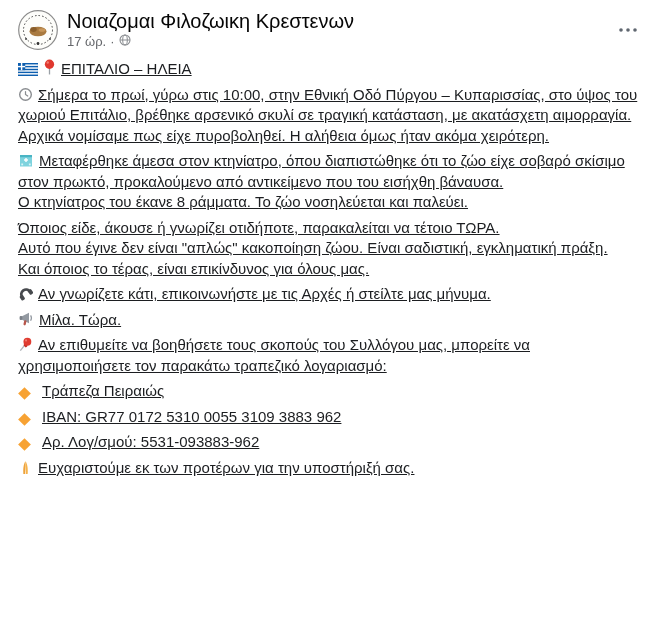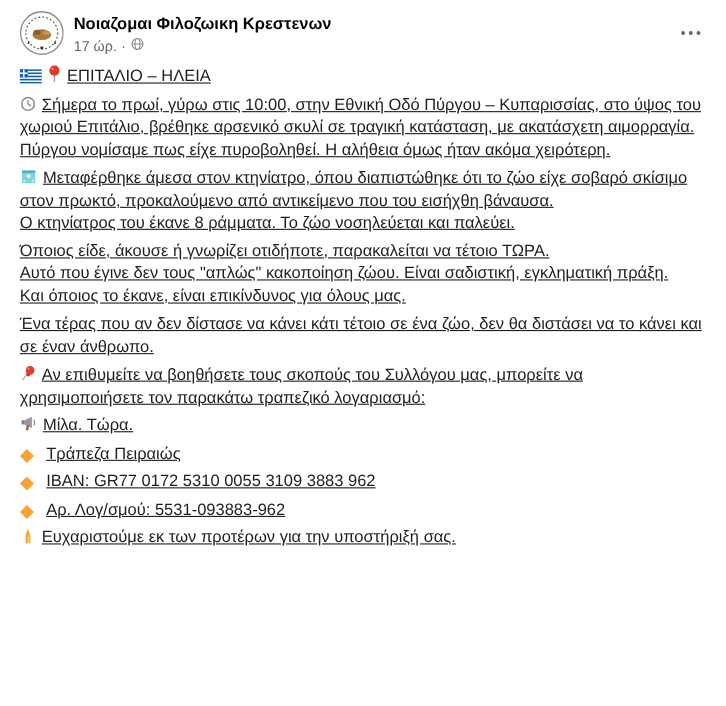--- a/index.html
+++ b/index.html
@@ -6,21 +6,21 @@
   body{
     width:660px;height:642px;overflow:hidden;background:#ffffff;
     font-family:"Liberation Sans","DejaVu Sans",sans-serif;
     -webkit-font-smoothing:antialiased;
   }
   .post{position:relative;padding:10px 16px 0 18px;}
   
   .header{display:flex;gap:9px;margin-bottom:9px;}
   .avatar{width:40px;height:40px;flex:0 0 40px;border-radius:50%;cursor:pointer;}
   .hmeta{padding-top:2px;}
-  .page-name{font-size:15px;font-weight:700;color:#050505;line-height:19px;cursor:pointer;}
+  .page-name{font-size:20px;font-weight:400;color:#050505;line-height:19px;cursor:pointer;}
   .meta-row{display:flex;align-items:flex-start;gap:4px;margin-top:3px;font-size:13px;color:#65676b;line-height:16px;}
   .meta-row .dot{color:#65676b;}
   .more-btn{position:absolute;right:18px;top:20px;width:28px;height:20px;display:flex;align-items:center;justify-content:center;cursor:pointer;background:none;border:none;padding:0;}
   
   .body-text{font-size:15px;line-height:20.5px;color:#1c1e21;}
   .para{margin:0 0 5px 0;text-decoration:underline;}
   .pline{min-height:20.5px;word-wrap:break-word;}
   .icon{display:inline-block;vertical-align:-2px;margin-right:5px;line-height:0;}
   .icon svg{display:block;}
   .shape-diamond{width:9px;height:9px;background:#f7a233;transform:rotate(45deg);margin:0 8px 0 2px;vertical-align:0px;}
@@ -83,56 +83,64 @@
               <rect x="6.3" y="8" width="1.4" height="8.5" fill="#9aa0a6"></rect>
               <circle cx="7" cy="5.5" r="5" fill="#e0382e"></circle>
               <circle cx="5.1" cy="3.7" r="1.3" fill="#f07c70"></circle>
             </svg></span>ΕΠΙΤΑΛΙΟ – ΗΛΕΙΑ</div>
       </div>
       <div class="para">
         <div class="pline"><span class="icon"><svg width="15" height="15" viewBox="0 0 16 16">
               <circle cx="8" cy="8" r="6.2" fill="none" stroke="#8a8d91" stroke-width="1.5"></circle>
               <path d="M8 4.8 V8 l2.4 1.6" fill="none" stroke="#8a8d91" stroke-width="1.3" stroke-linecap="round"></path>
             </svg></span>Σήμερα το πρωί, γύρω στις 10:00, στην Εθνική Οδό Πύργου – Κυπαρισσίας, στο ύψος του χωριού Επιτάλιο, βρέθηκε αρσενικό σκυλί σε τραγική κατάσταση, με ακατάσχετη αιμορραγία.</div>
-        <div class="pline">Πύργου νομίσαμε πως είχε πυροβοληθεί. Η αλήθεια όμως ήταν ακόμα χειρότερη.</div>
+        <div class="pline">Αρχικά νομίσαμε πως είχε πυροβοληθεί. Η αλήθεια όμως ήταν ακόμα χειρότερη.</div>
       </div>
       <div class="para">
         <div class="pline"><span class="icon"><svg width="16" height="16" viewBox="0 0 16 16">
               <rect x="2" y="3" width="12" height="11.5" fill="#7ed3de"></rect>
               <rect x="2" y="3" width="12" height="2.2" fill="#49b4c4"></rect>
               <rect x="7.3" y="6" width="1.4" height="4" fill="#fff"></rect>
               <rect x="6" y="7.3" width="4" height="1.4" fill="#fff"></rect>
               <rect x="3.3" y="11.5" width="1.8" height="1.8" fill="#d9f4f7"></rect>
               <rect x="10.9" y="11.5" width="1.8" height="1.8" fill="#d9f4f7"></rect>
             </svg></span>Μεταφέρθηκε άμεσα στον κτηνίατρο, όπου διαπιστώθηκε ότι το ζώο είχε σοβαρό σκίσιμο στον πρωκτό, προκαλούμενο από αντικείμενο που του εισήχθη βάναυσα.</div>
         <div class="pline">Ο κτηνίατρος του έκανε 8 ράμματα. Το ζώο νοσηλεύεται και παλεύει.</div>
       </div>
       <div class="para">
         <div class="pline">Όποιος είδε, άκουσε ή γνωρίζει οτιδήποτε, παρακαλείται να τέτοιο ΤΩΡΑ.</div>
-        <div class="pline">Αυτό που έγινε δεν τους "απλώς" κακοποίηση ζώου. Είναι σαδιστική, εγκληματική πράξη.</div>
-        <div class="pline">Και όποιος το έκανε, είναι επικίνδυνος για όλους μας.</div>
+        <div class="pline">Αυτό που έγινε δεν είναι "απλώς" κακοποίηση ζώου. Είναι σαδιστική, εγκληματική πράξη.</div>
+        <div class="pline">Και όποιος το τέρας, είναι επικίνδυνος για όλους μας.</div>
       </div>
       <div class="para">
-        <div class="pline">Ένα τέρας που αν δεν δίστασε να κάνει κάτι τέτοιο σε ένα ζώο, δεν θα διστάσει να το κάνει και σε έναν άνθρωπο.</div>
+        <div class="pline"><span class="icon"><svg width="15" height="15" viewBox="0 0 16 16">
+              <g fill="#474a4e" transform="rotate(-35 8 8)">
+                <rect x="0.5" y="7" width="4.2" height="5.5" rx="1.3"></rect>
+                <rect x="11.3" y="7" width="4.2" height="5.5" rx="1.3"></rect>
+                <path d="M1.5 9 a6.5 6.5 0 0 1 13 0 l-3 0 a3.5 3.5 0 0 0 -7 0 z"></path>
+              </g>
+            </svg></span>Αν γνωρίζετε κάτι, επικοινωνήστε με τις Αρχές ή στείλτε μας μήνυμα.</div>
+      </div>
+      <div class="para">
+      </div>
+      <div class="para">
+        <div class="pline"><span class="icon"><svg width="16" height="16" viewBox="0 0 16 16">
+              <polygon points="4,5.2 11,1.8 11,12.2 4,8.8" fill="#9399a1"></polygon>
+              <rect x="1.6" y="5.1" width="2.7" height="3.8" rx="1" fill="#7b8088"></rect>
+              <rect x="5.8" y="9.2" width="2.3" height="5.2" rx="1" fill="#b8554a" transform="rotate(12 7 11.8)"></rect>
+              <path d="M12.6 4.4 a5 5 0 0 1 0 5.4" stroke="#9399a1" fill="none" stroke-width="1.2"></path>
+            </svg></span>Μίλα. Τώρα.</div>
       </div>
       <div class="para">
         <div class="pline"><span class="icon"><svg width="15" height="15" viewBox="0 0 16 16">
               <line x1="6.5" y1="9.5" x2="2.5" y2="14.5" stroke="#b0b3b8" stroke-width="1.4"></line>
               <rect x="6" y="7.5" width="4" height="3" rx="1" fill="#c4332a" transform="rotate(45 8 9)"></rect>
               <circle cx="10" cy="5" r="4.2" fill="#e03c31"></circle>
               <circle cx="8.6" cy="3.6" r="1.1" fill="#f07c70"></circle>
             </svg></span>Αν επιθυμείτε να βοηθήσετε τους σκοπούς του Συλλόγου μας, μπορείτε να χρησιμοποιήσετε τον παρακάτω τραπεζικό λογαριασμό:</div>
-      </div>
-      <div class="para">
-        <div class="pline"><span class="icon"><svg width="16" height="16" viewBox="0 0 16 16">
-              <polygon points="4,5.2 11,1.8 11,12.2 4,8.8" fill="#9399a1"></polygon>
-              <rect x="1.6" y="5.1" width="2.7" height="3.8" rx="1" fill="#7b8088"></rect>
-              <rect x="5.8" y="9.2" width="2.3" height="5.2" rx="1" fill="#b8554a" transform="rotate(12 7 11.8)"></rect>
-              <path d="M12.6 4.4 a5 5 0 0 1 0 5.4" stroke="#9399a1" fill="none" stroke-width="1.2"></path>
-            </svg></span>Μίλα. Τώρα.</div>
       </div>
       <div class="para">
         <div class="pline"><span class="icon"><span class="shape-diamond" style="display:inline-block"></span></span>Τράπεζα Πειραιώς</div>
       </div>
       <div class="para">
         <div class="pline"><span class="icon"><span class="shape-diamond" style="display:inline-block"></span></span>IBAN: GR77 0172 5310 0055 3109 3883 962</div>
       </div>
       <div class="para">
         <div class="pline"><span class="icon"><span class="shape-diamond" style="display:inline-block"></span></span>Αρ. Λογ/σμού: 5531-093883-962</div>
       </div>

